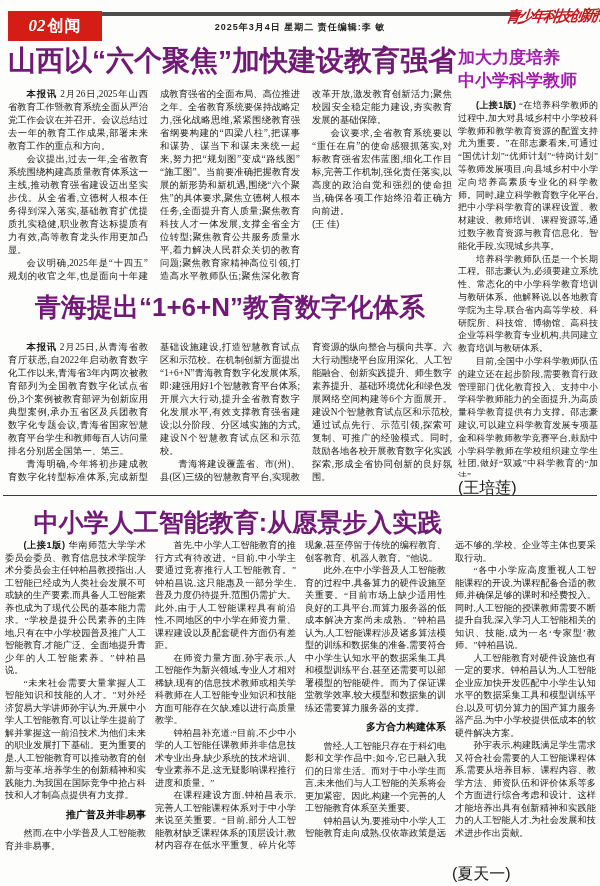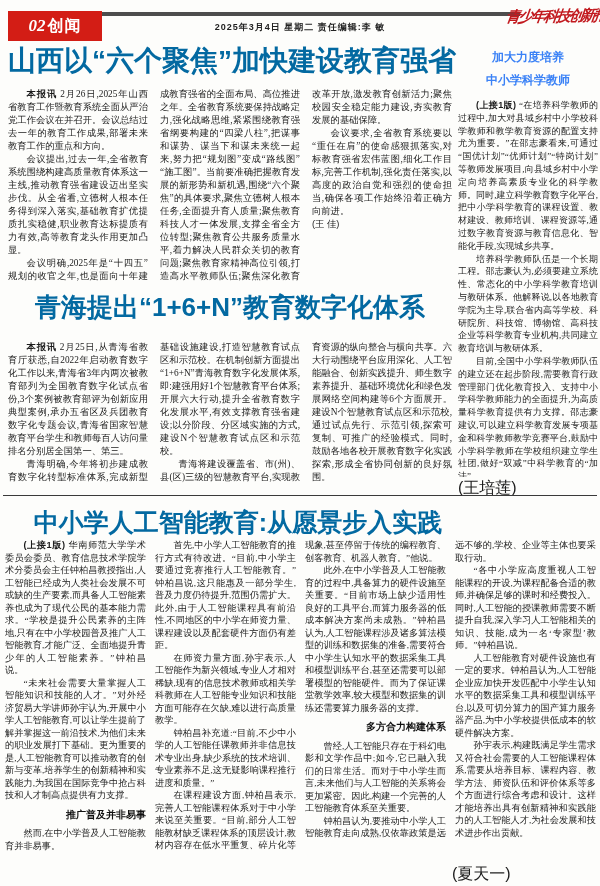--- a/index.html
+++ b/index.html
@@ -20,27 +20,27 @@
   .dateline {
     position:absolute; left:140px; top:21px; width:320px; text-align:center;
     font-family:"Liberation Sans",sans-serif; font-weight:bold; font-size:9px; color:#222; letter-spacing:1px;
   }
   .paper-logo {
     position:absolute; right:2px; top:7px; width:92px; text-align:right; white-space:nowrap;
     color:#c21a1f; font-weight:bold; font-style:italic; font-size:15px; letter-spacing:-2.5px;
     transform:skewX(-8deg) rotate(-1deg); font-family:"Liberation Serif",serif;
   }
   
-  .headline { font-family:"Liberation Sans","DejaVu Sans",sans-serif; font-weight:900; color:#0369a1; white-space:nowrap; }
+  .headline { font-family:"Liberation Sans","DejaVu Sans",sans-serif; font-weight:900; color:#701a75; white-space:nowrap; }
   .headline1 { position:absolute; left:8px; top:42px; width:444px; text-align:center; font-size:28px; }
   .headline2 { position:absolute; left:8px; top:290px; width:444px; text-align:center; font-size:26px; }
   .headline3 { position:absolute; left:0; top:506px; width:476px; text-align:center; font-size:25px; }
   .rheadline {
     position:absolute; left:458px; top:46px; width:140px;
-    font-family:"Liberation Sans",sans-serif; font-weight:900; font-size:12px; line-height:23px; color:#3b82f6;text-align:center;
+    font-family:"Liberation Sans",sans-serif; font-weight:900; font-size:17px; line-height:23px; color:#a21caf;
   }
   
   .art { text-align:justify; overflow:hidden; column-fill:auto; }
   .para { text-indent:2em; }
   .lead { font-family:"Liberation Sans",sans-serif; font-weight:bold; margin-right:3px; }
   .byline { text-align:left; font-family:"Liberation Sans",sans-serif; font-weight:normal; padding-right:4px; }
   .subhead {
     font-family:"Liberation Sans",sans-serif; font-weight:bold; text-align:right;
     font-size:10px; margin:7px 0 6px 0; color:#111;
   }

